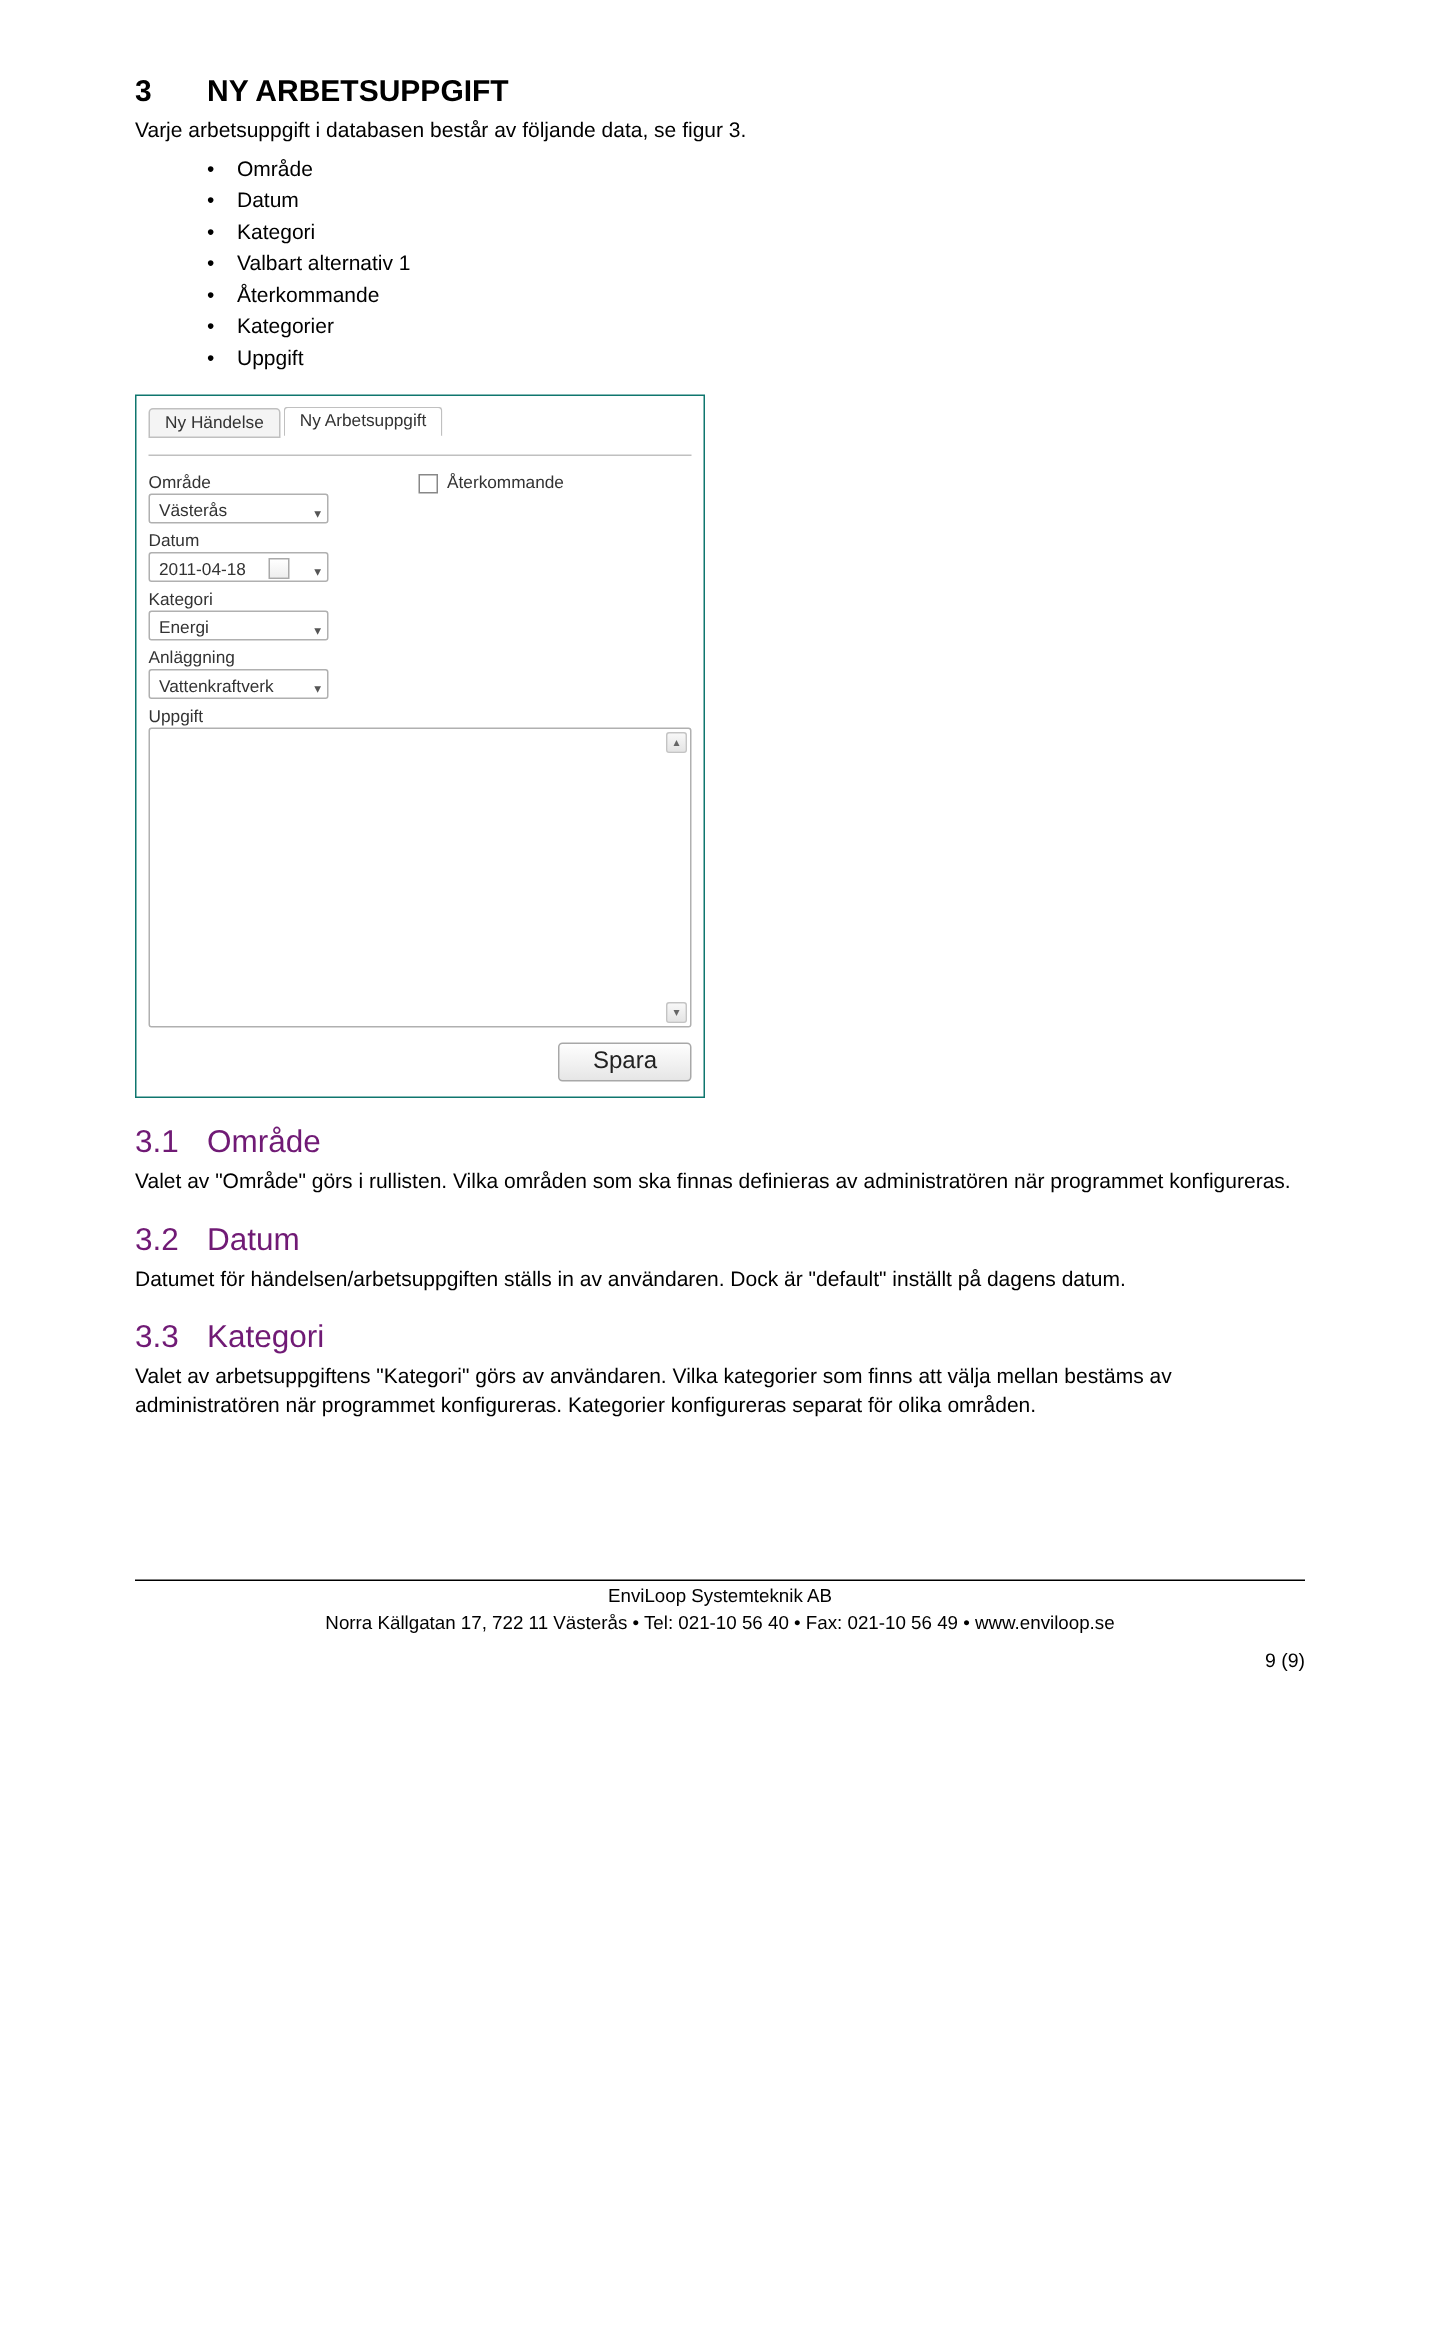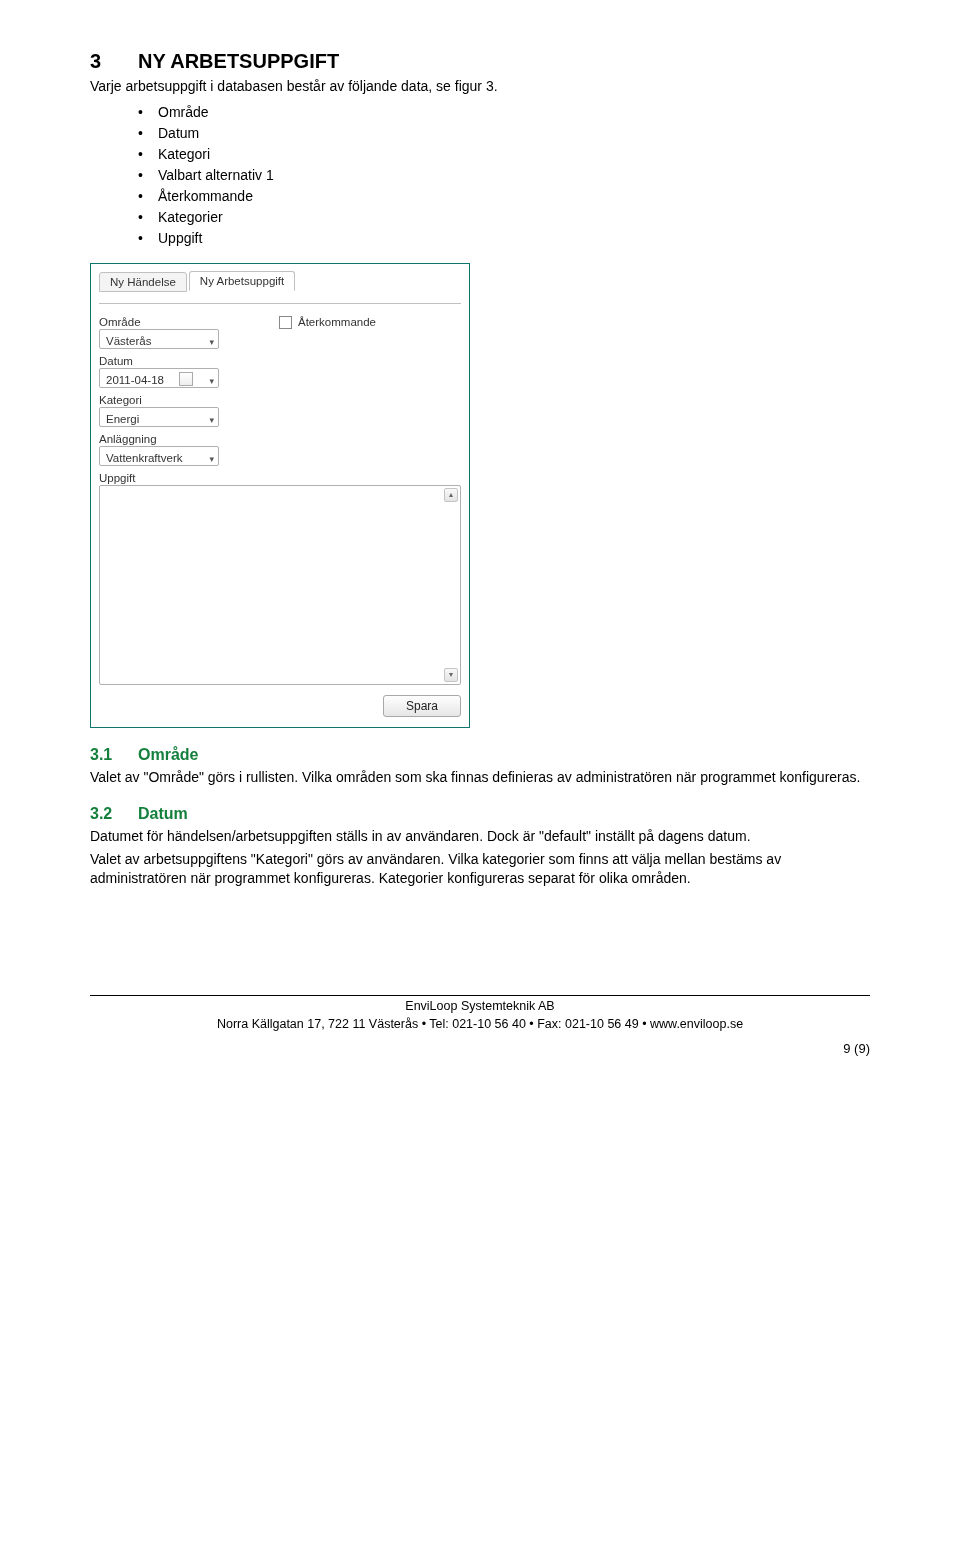--- a/index.html
+++ b/index.html
@@ -109,32 +109,32 @@
     display:flex; align-items:center; justify-content:center;
     font-size:8px; color:#666;
   }
   .scroll-stub-top{ top:2px;} .scroll-stub-bot{ bottom:2px;}
   .btn-row { display:flex; justify-content:flex-end; margin-top:10px; }
   .btn {
     border:1px solid #a8a8a8;
     background: linear-gradient(#fefefe,#e6e6e6);
     border-radius:3px;
     padding:3px 22px;
-    font-size:12px;
+    font-size:16px;
     color:#222;
   }
   .caption {
     font-size: 13.5px;
     font-weight: bold;
     margin: 18px 0 14px 0;
   }
   .h2 {
-    font-size: 16px;
-    font-weight: bold;
-    color: #15803d;
+    font-size: 21px;
+    font-weight: normal;
+    color: #701a75;
     margin: 18px 0 4px 0;
   }
   .h2 .num { display:inline-block; width:48px; }
   .footer {
     margin-top: 108px;
     border-top: 1.5px solid #000;
     padding-top: 2px;
     text-align: center;
     font-size: 12.5px;
     line-height: 1.4;
@@ -235,20 +235,23 @@
   <div class="h2">
     <span class="num">3.1</span><span>Område</span>
   </div>
   <p class="body-text">Valet av "Område" görs i rullisten. Vilka områden som ska finnas definieras av administratören när programmet konfigureras.</p>
 
   <div class="h2">
     <span class="num">3.2</span><span>Datum</span>
   </div>
   <p class="body-text">Datumet för händelsen/arbetsuppgiften ställs in av användaren. Dock är "default" inställt på dagens datum.</p>
 
+  <div class="h2">
+    <span class="num">3.3</span><span>Kategori</span>
+  </div>
   <p class="body-text">Valet av arbetsuppgiftens "Kategori" görs av användaren. Vilka kategorier som finns att välja mellan bestäms av administratören när programmet konfigureras. Kategorier konfigureras separat för olika områden.</p>
 
   <div class="footer">
     <div class="row1">EnviLoop Systemteknik AB</div>
     <div>Norra Källgatan 17, 722 11 Västerås • Tel: 021-10 56 40 • Fax: 021-10 56 49 • www.enviloop.se</div>
   </div>
   <div class="pagenum">9 (9)</div>
 
 </div>
 

